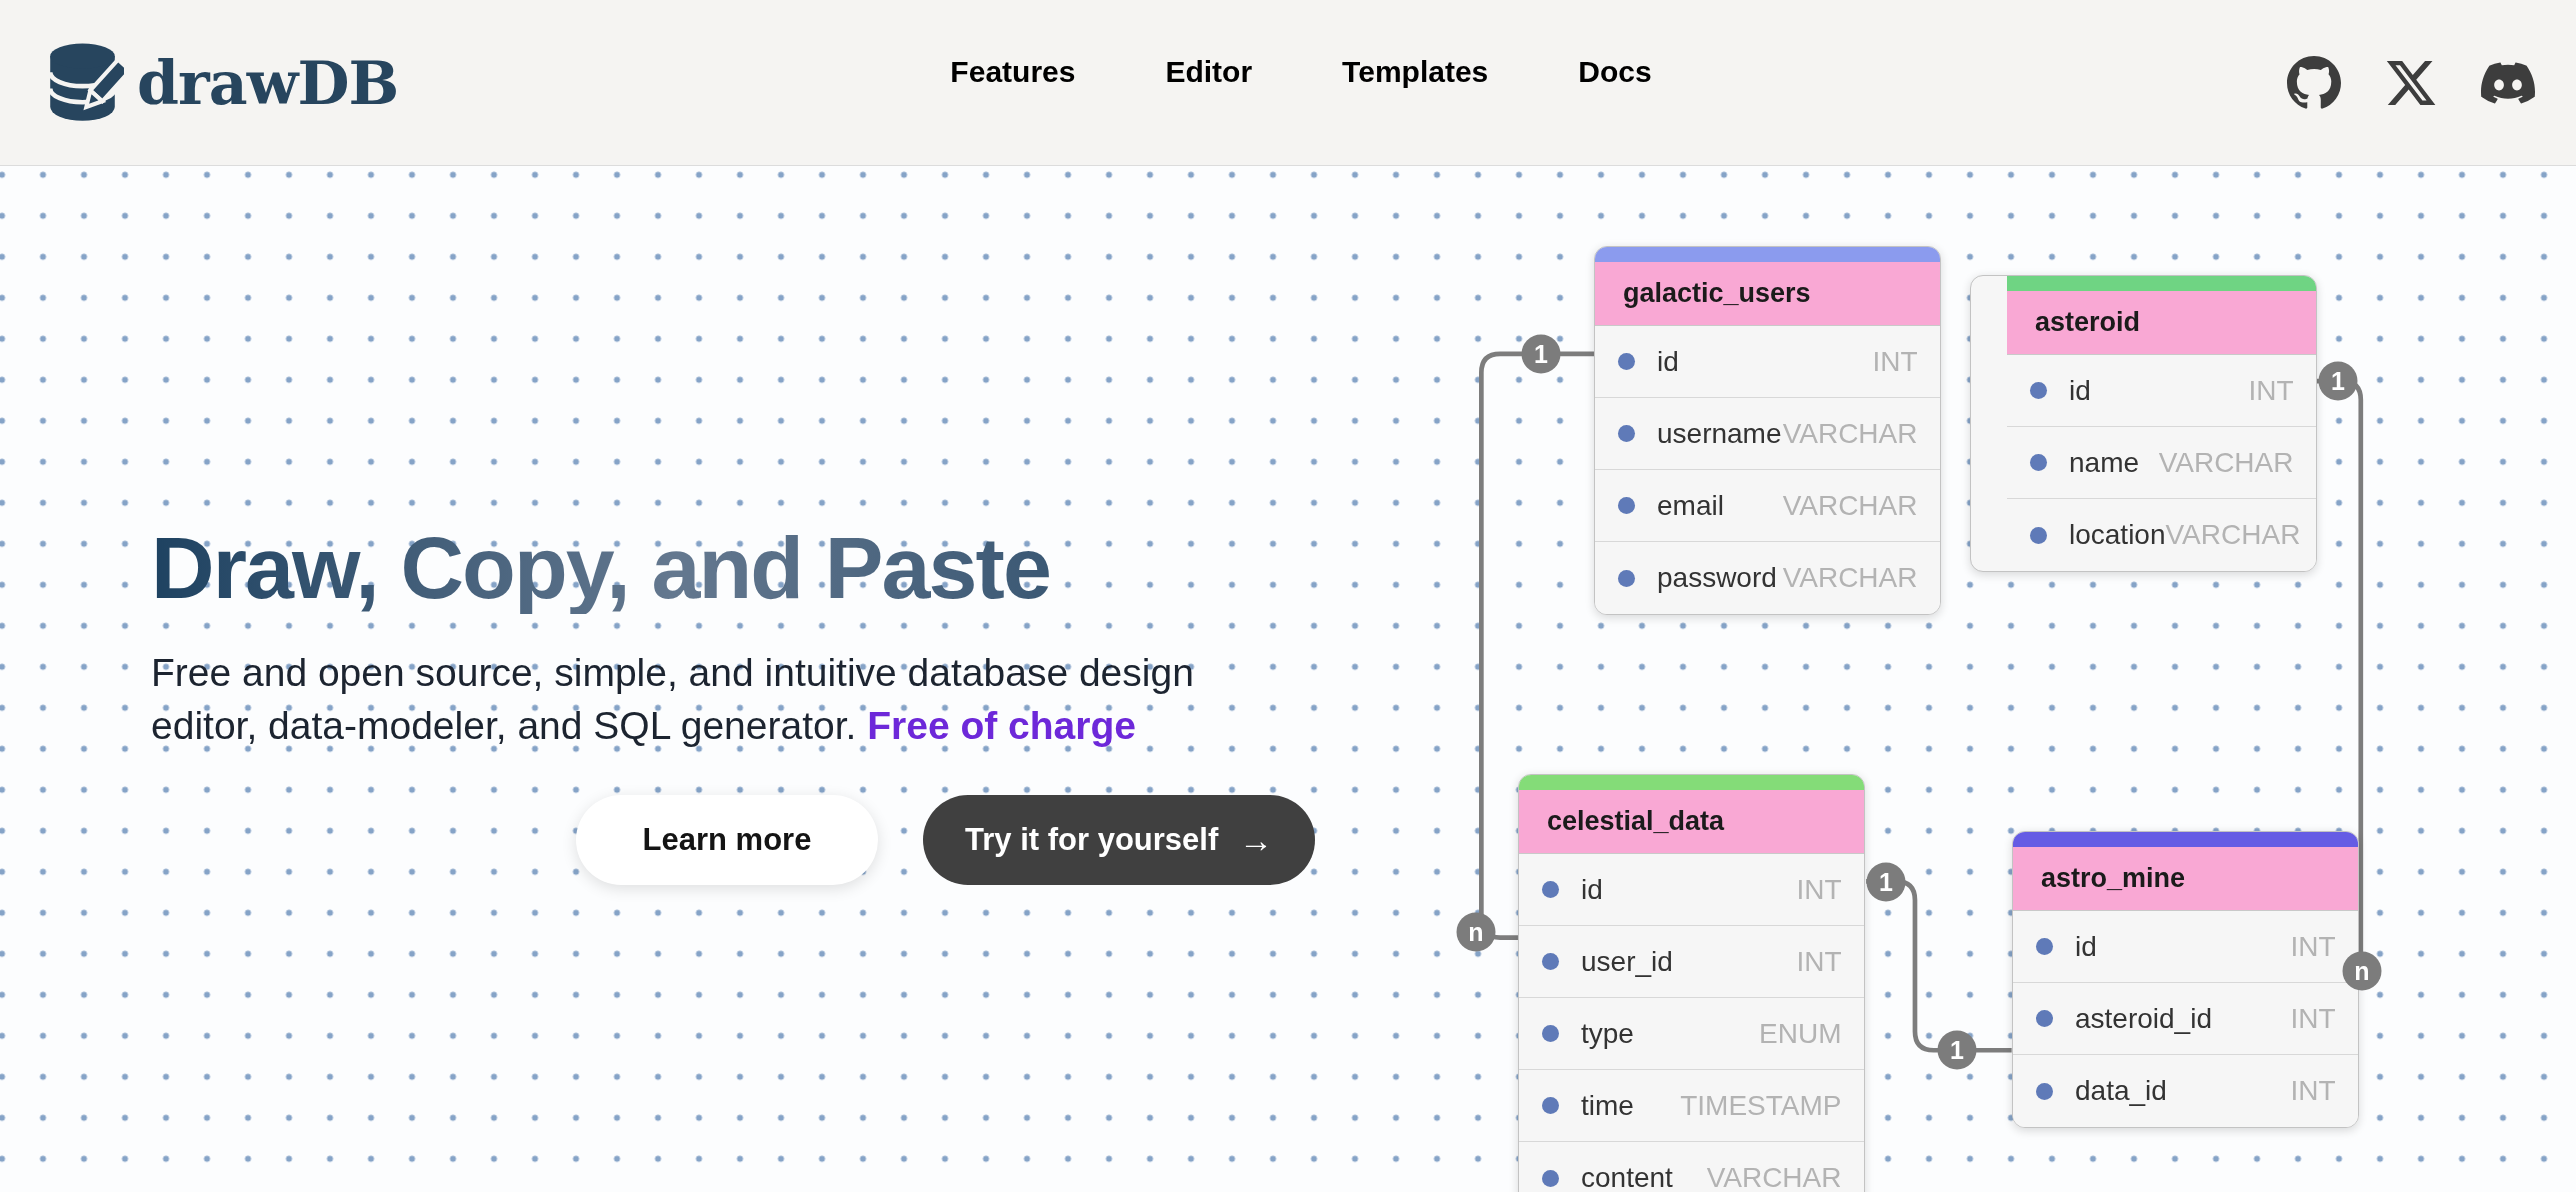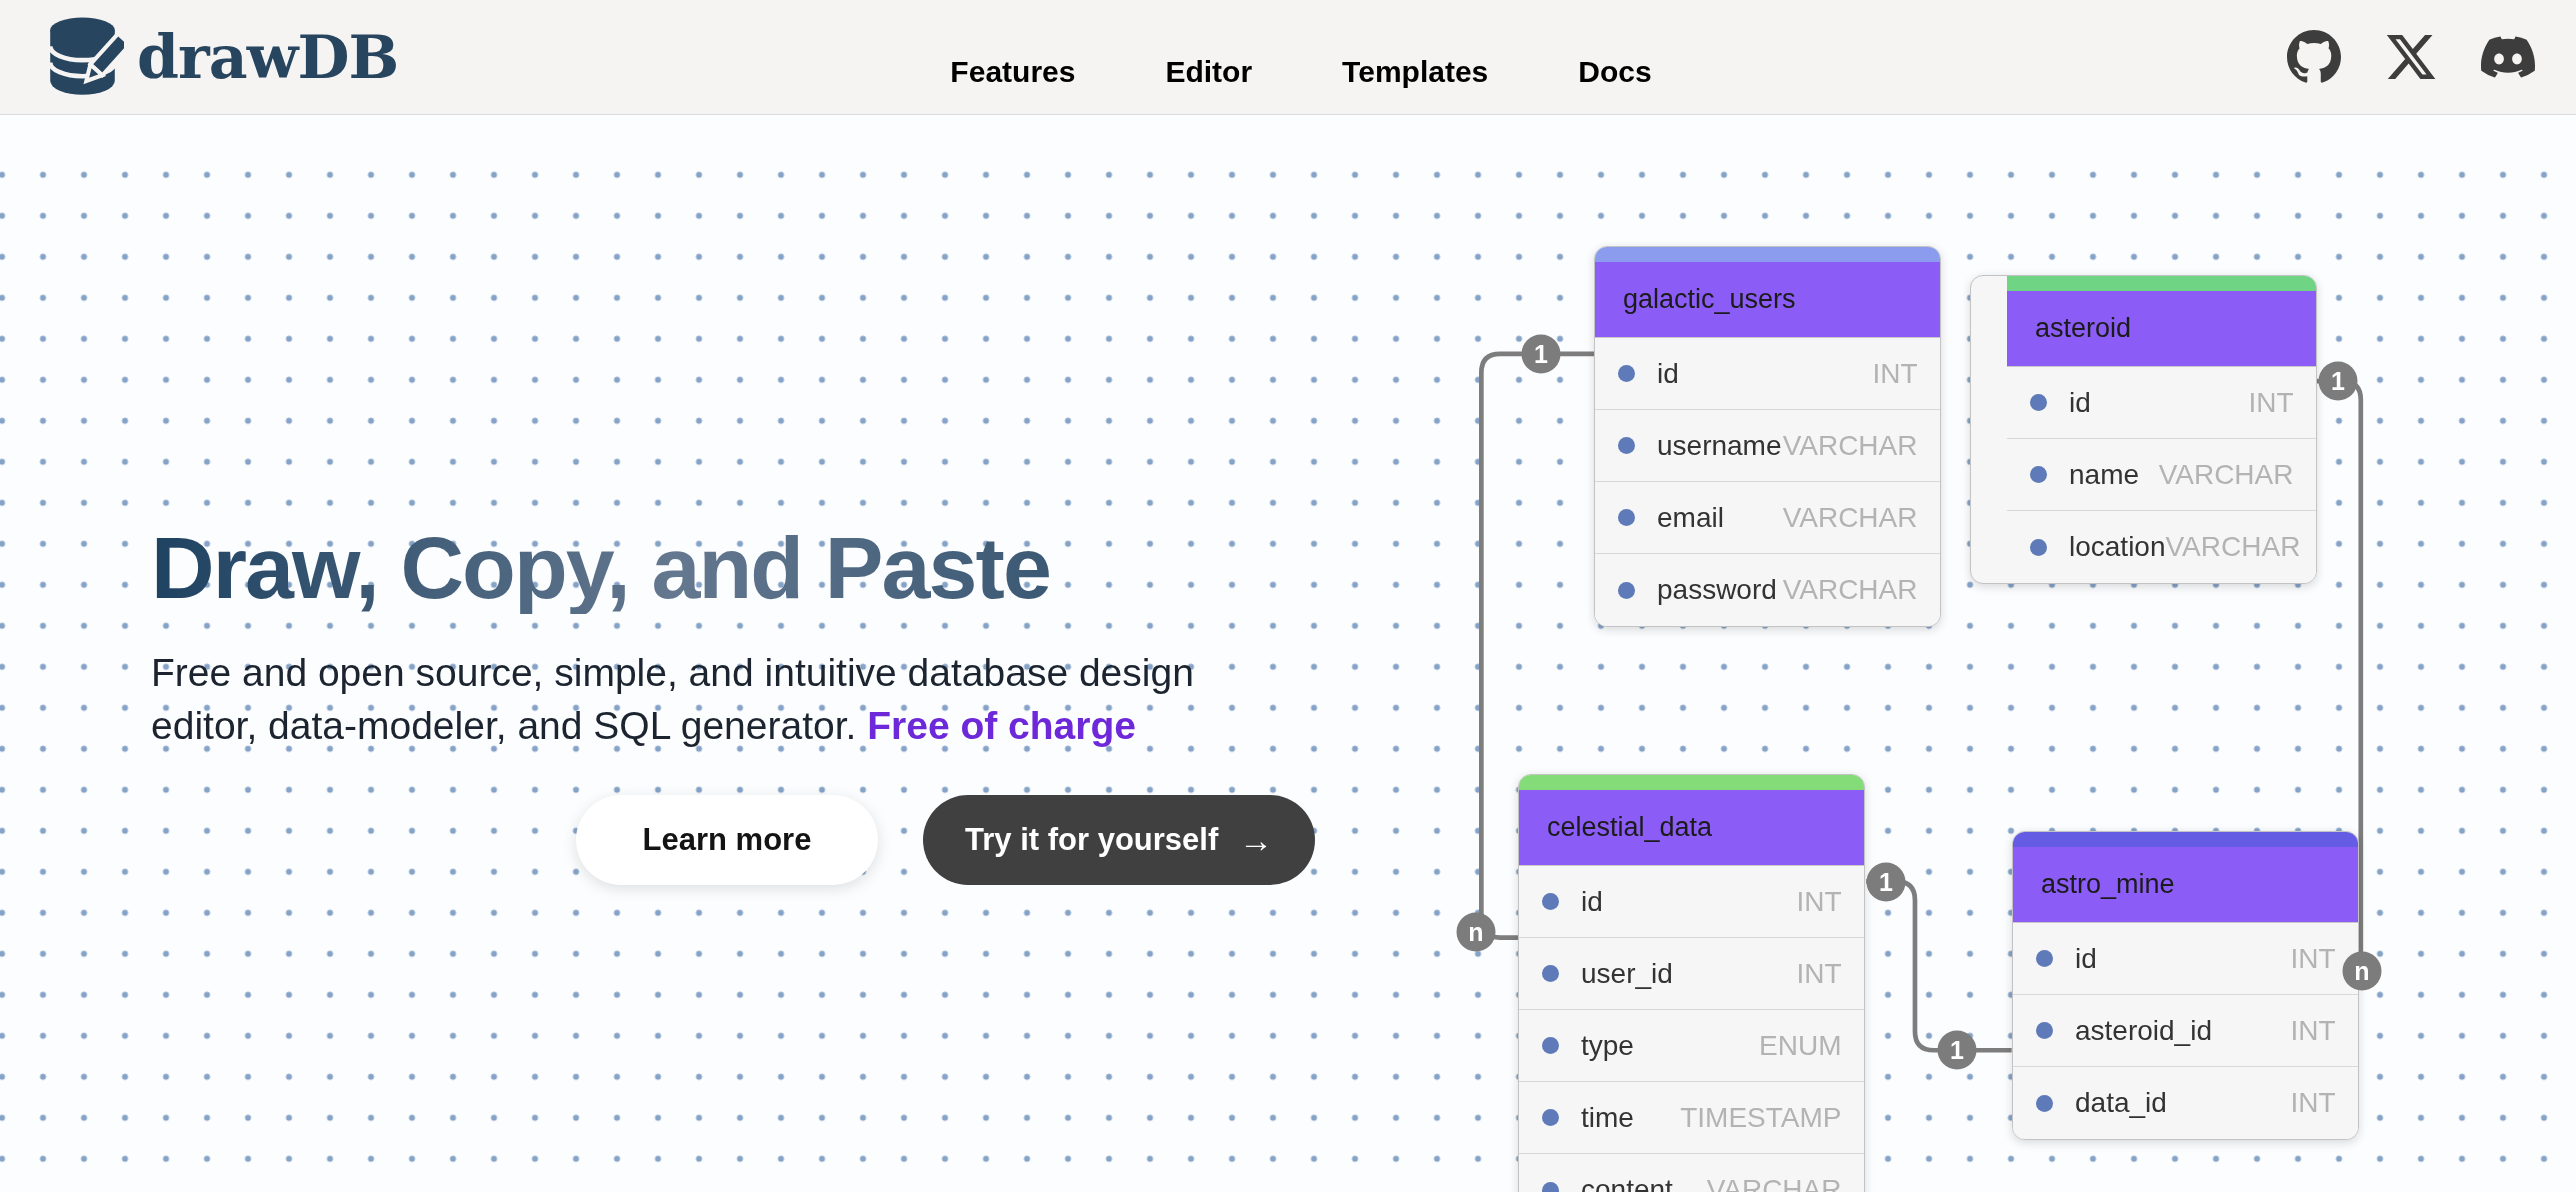--- a/index.html
+++ b/index.html
@@ -1,21 +1,21 @@
 <!DOCTYPE html>
 <html style="font-size:15px"><head>
 <meta charset="utf-8">
 <style>
   * { margin:0; padding:0; box-sizing:border-box; }
   html,body { width:2576px; height:1192px; overflow:hidden; }
   body { font-family:"Liberation Sans", sans-serif; background:#fcfdfe; position:relative; }
 
   
   .navbar {
-    position:absolute; top:0; left:0; width:2576px; height:115px;
+    position:absolute; top:0; left:0; width:2576px; height:166px;
     background:#f5f4f2; border-bottom:1.9px solid #dcdcdc;
     display:flex; align-items:center; padding:0 41px; z-index:10;
   }
   .brand { display:flex; align-items:center; gap:13px; cursor:pointer; }
   .brand-text {
     font-family:"DejaVu Serif", serif; font-weight:800; font-size:60px;
     color:#27455e; letter-spacing:-0.9px;
   }
   .nav-links {
     position:absolute; left:1301px; top:0; height:143px;
@@ -56,23 +56,23 @@
   #rel-lines { position:absolute; left:0; top:0; width:2576px; height:1192px; z-index:1; }
   #rel-lines path { stroke:#7d7d7d; stroke-width:5; fill:none; }
 
   .db-table {
     position:absolute; width:347px; border-radius:13px; overflow:hidden;
     background:#f6f6f6; border:1.9px solid #c3c3c3;
     box-shadow:0 2.8px 9.4px rgba(0,0,0,.14); z-index:2; cursor:grab;
   }
   .t-accent { height:15px; }
   .t-header {
-    height:76px; background:#8b5cf6; border-bottom:1.9px solid #c9c9c9;
+    height:64px; background:#f9a8d4; border-bottom:1.9px solid #c9c9c9;
     display:flex; align-items:center; padding:0 28px;
-    font-size:27px; font-weight:400; color:#1b1b1b;
+    font-size:27px; font-weight:700; color:#1b1b1b;
   }
   .db-row {
     height:72px; display:flex; align-items:center; padding:0 22.5px;
     background:#f6f6f6; border-bottom:1.9px solid #d8d8d8; font-size:28px; color:#333;
   }
   .db-row:last-child { border-bottom:none; }
   .f-dot { width:17px; height:17px; border-radius:50%; background:#5f7ab8; margin-right:22.5px; flex:none; }
   .f-type { margin-left:auto; color:#b3b3b3; }
 
   #badges { position:absolute; left:0; top:0; width:2576px; height:1192px; z-index:3; pointer-events:none; }

